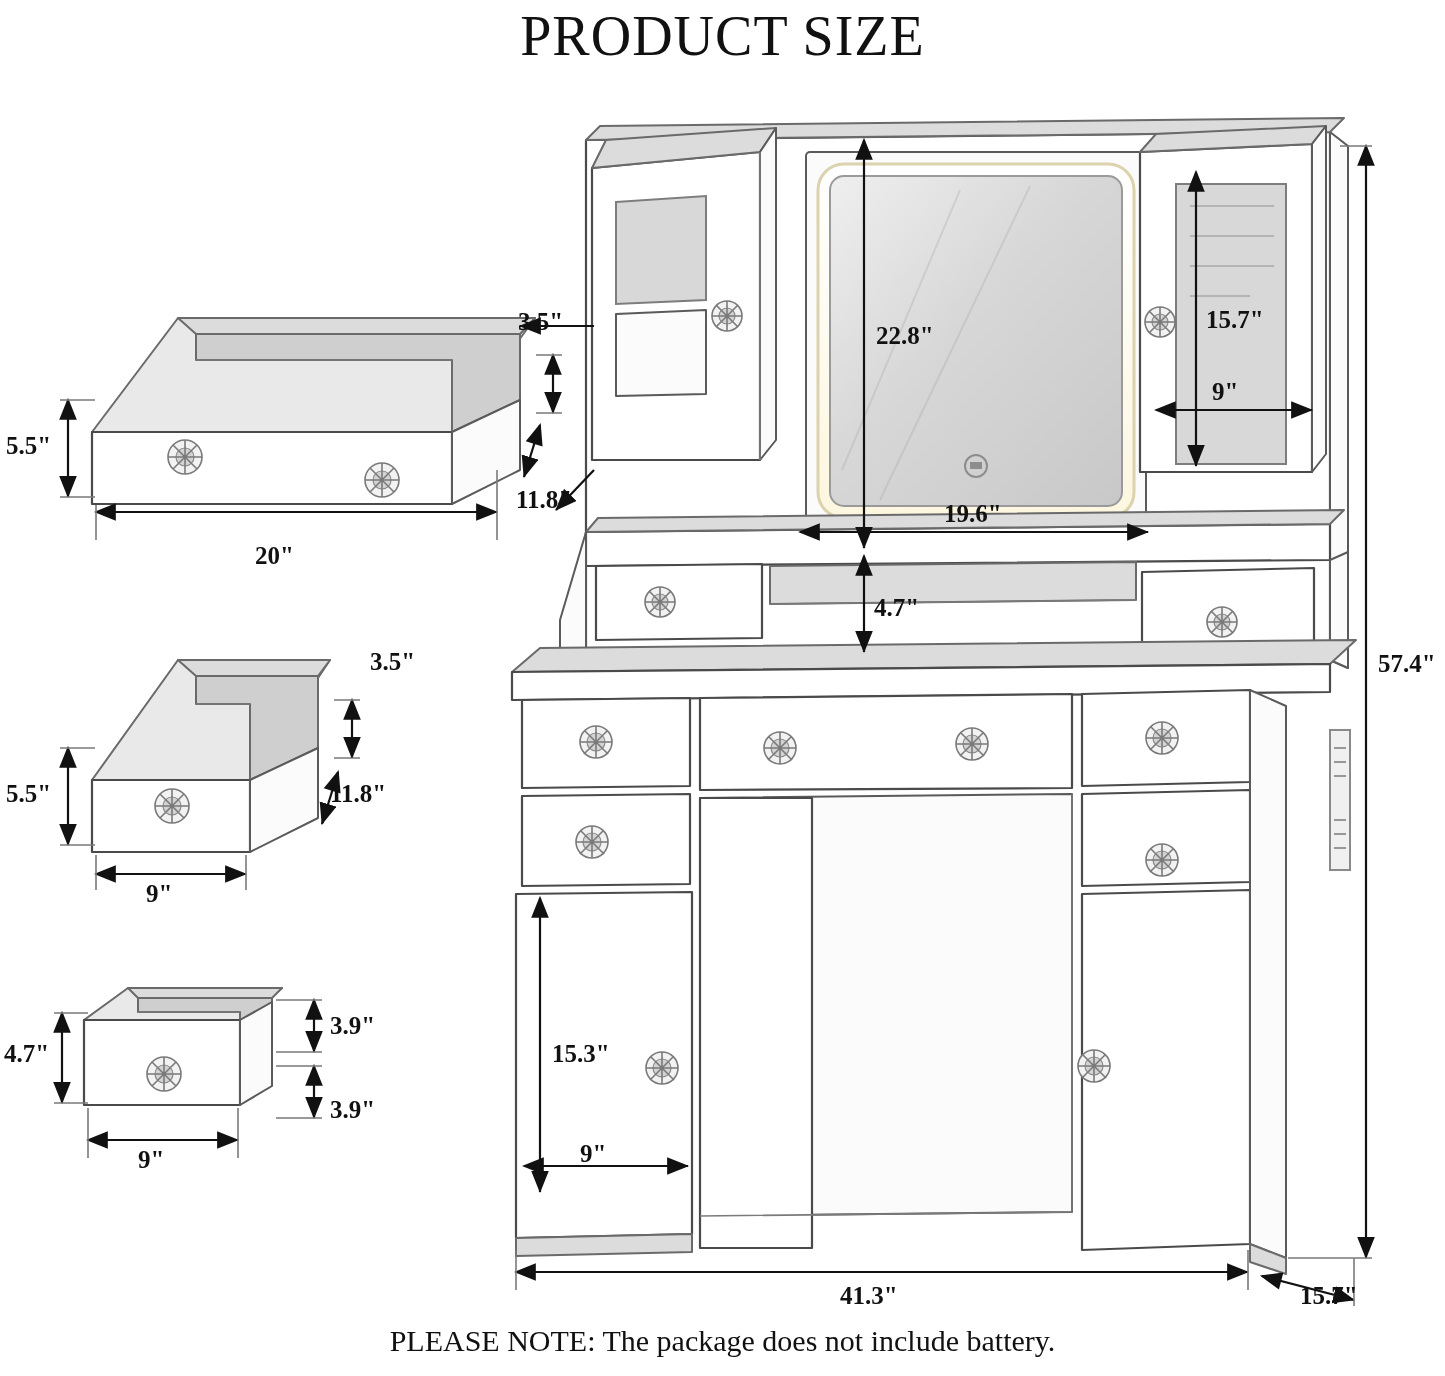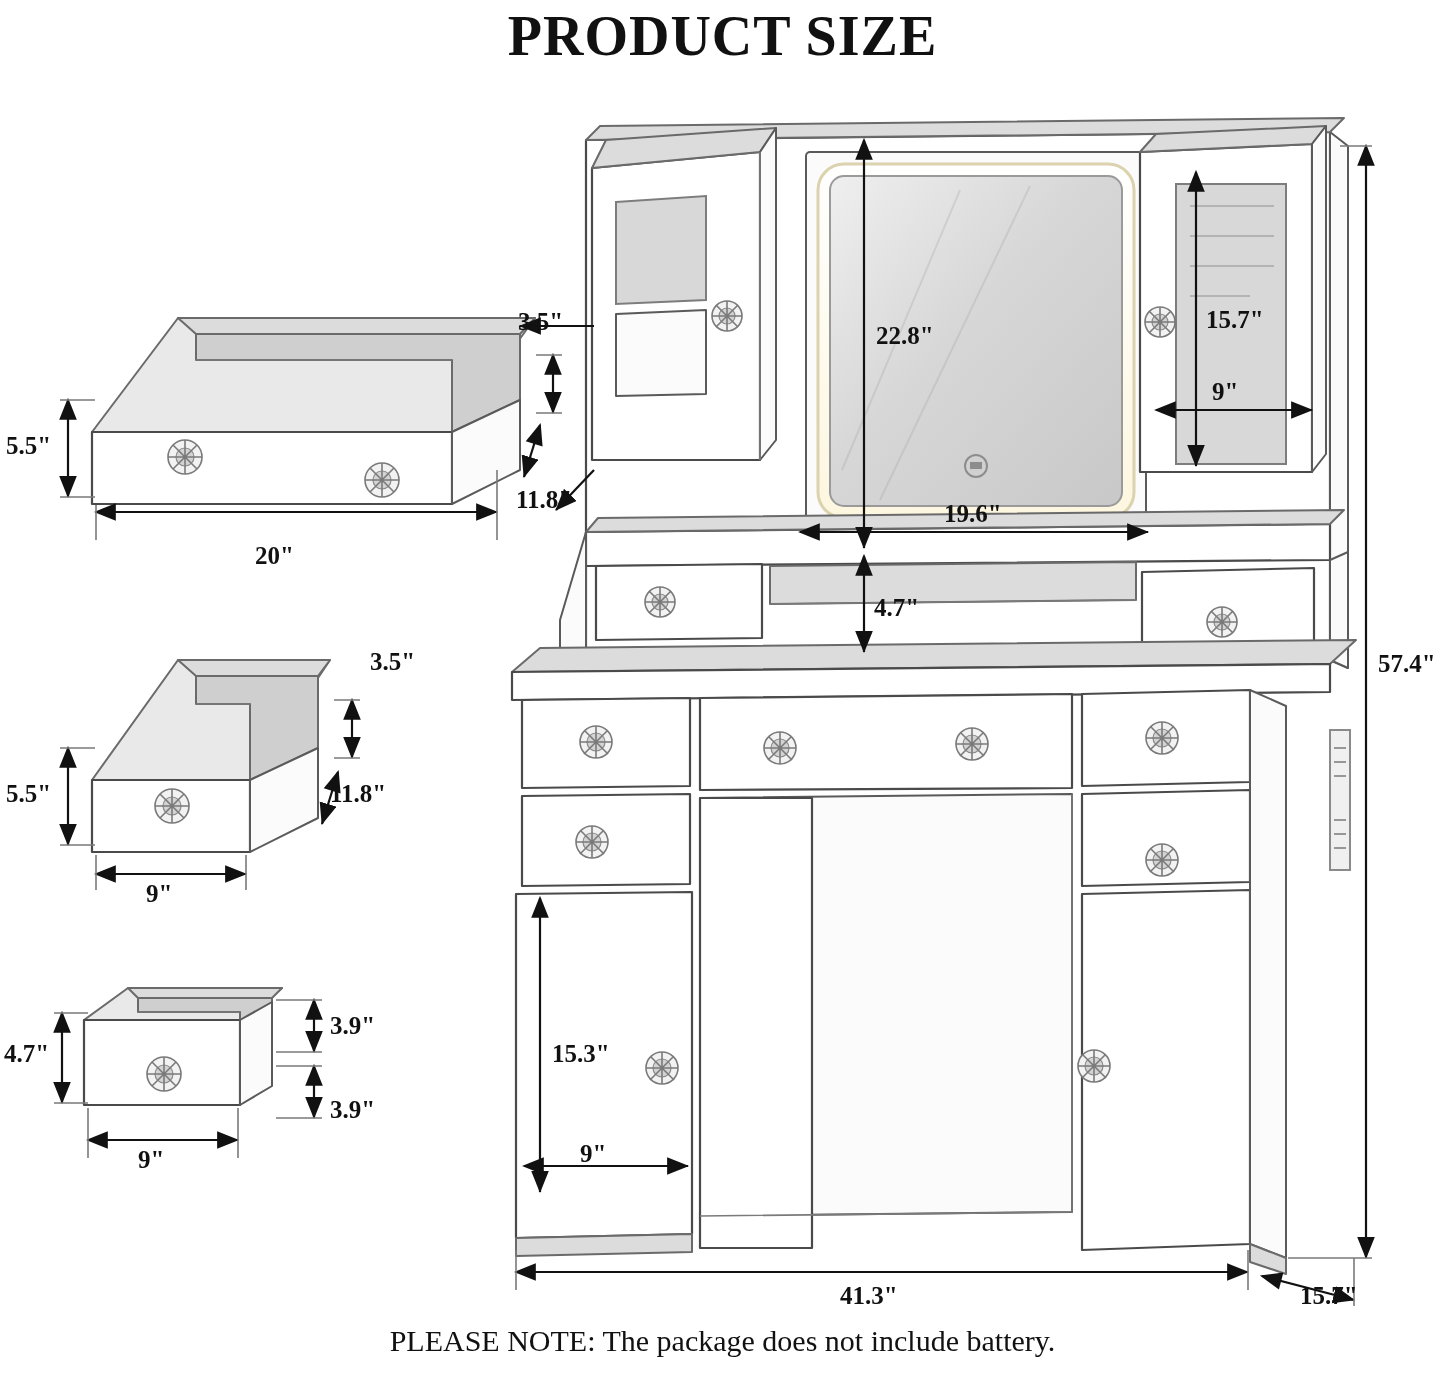--- a/index.html
+++ b/index.html
@@ -3,21 +3,21 @@
 <meta charset="utf-8">
 <style>
   html,body{margin:0;padding:0;}
   body{
     width:1445px;height:1376px;background:#ffffff;
     font-family:"Liberation Serif", serif;
     position:relative;overflow:hidden;
   }
   .title{
     position:absolute;left:0;top:4px;width:1445px;text-align:center;
-    font-family:"Liberation Serif", serif;font-weight:bold;font-size:56px;
+    font-family:"Liberation Serif", serif;font-weight:normal;font-size:56px;
     letter-spacing:1px;color:#111;
   }
   .note{
     position:absolute;left:0;bottom:18px;width:1445px;text-align:center;
     font-family:"Liberation Serif", serif;font-size:30px;color:#111;
   }
   .dim{
     position:absolute;font-family:"Liberation Serif", serif;
     font-weight:bold;font-size:25px;color:#111;white-space:nowrap;
   }

